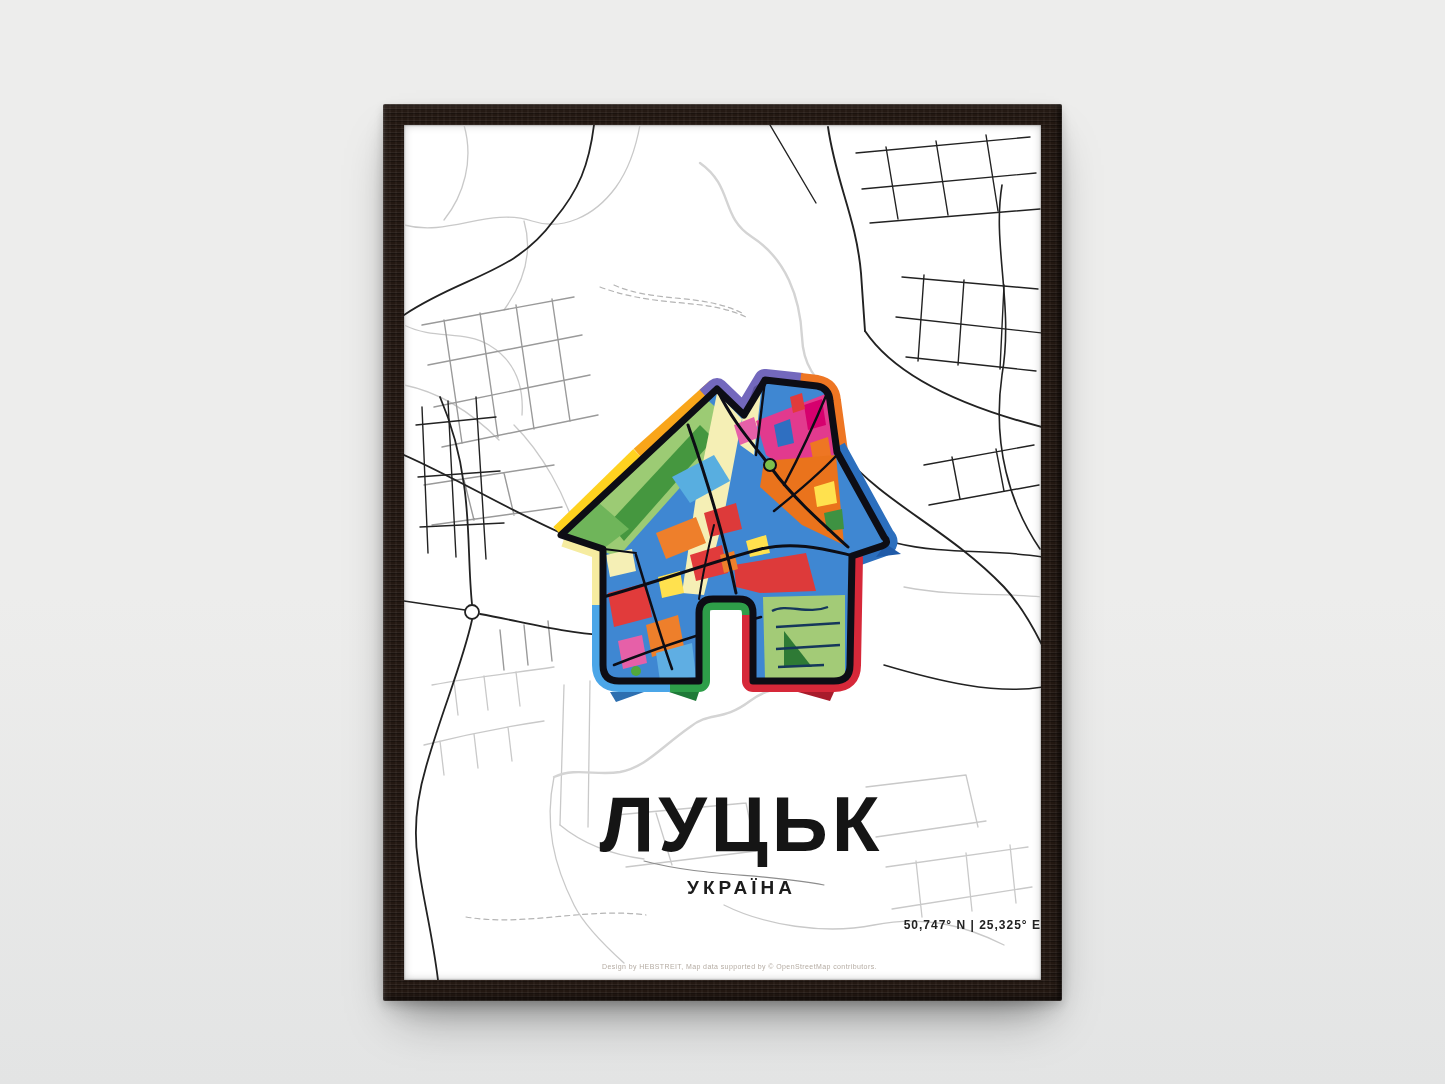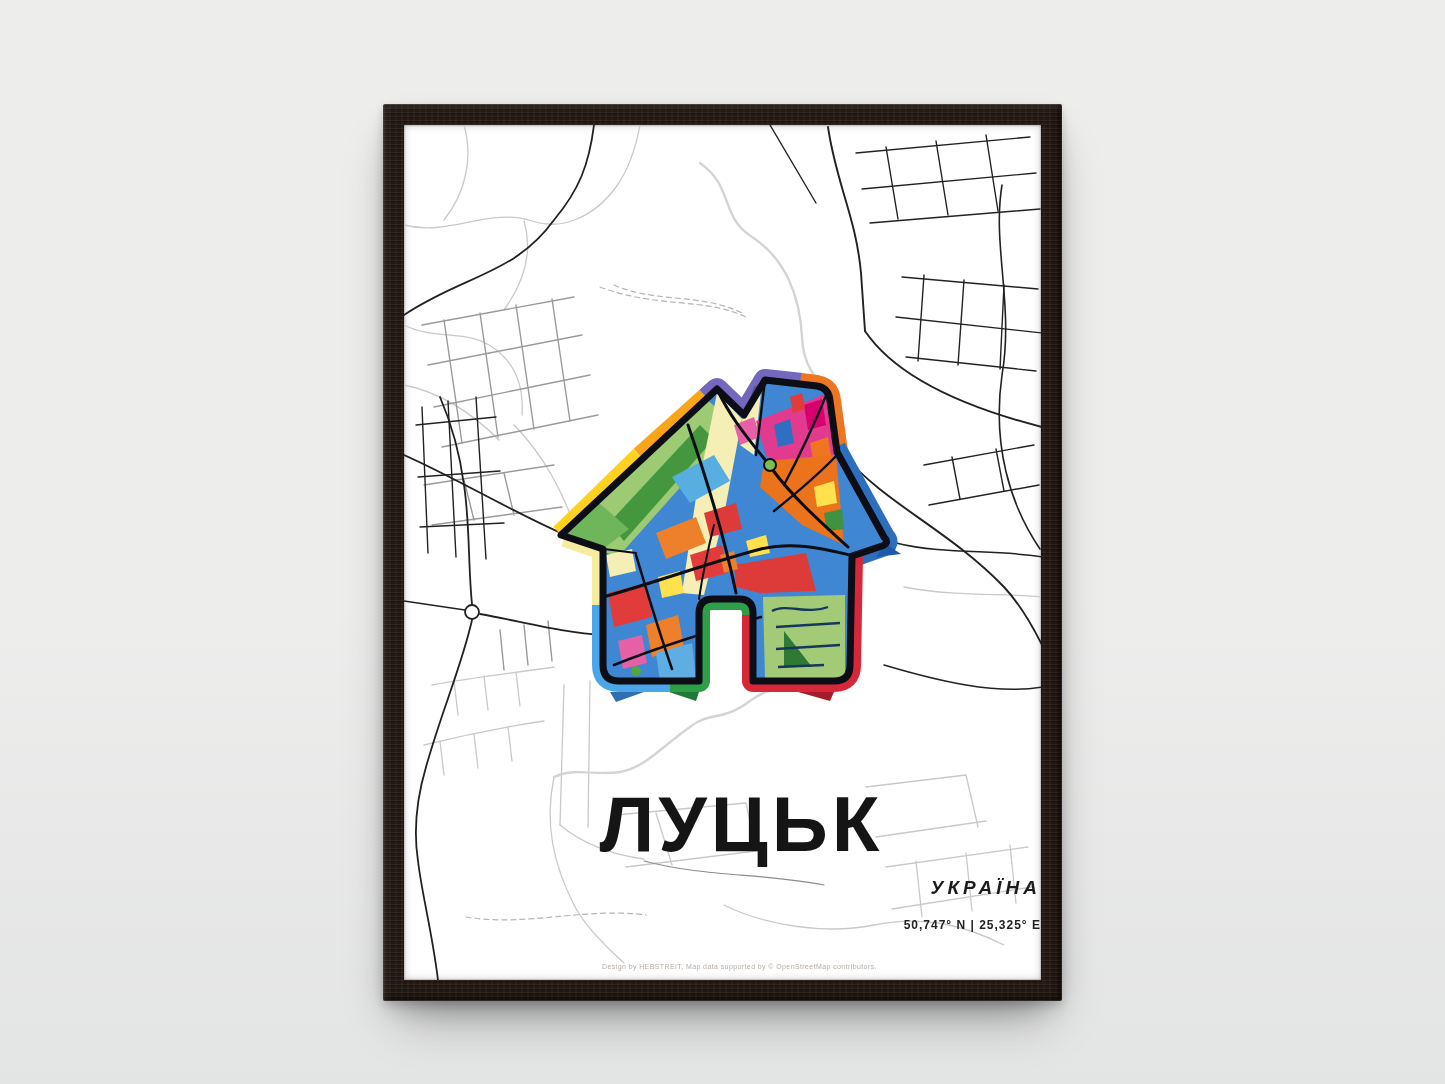--- a/index.html
+++ b/index.html
@@ -35,24 +35,23 @@
     box-shadow:inset 0 0 2px rgba(0,0,0,.55), inset 0 0 9px rgba(0,0,0,.22);
   }
   .map-svg{position:absolute;left:0;top:0;width:637px;height:855px;}
   .caption{position:absolute;left:0;right:0;top:0;bottom:0;pointer-events:none;margin-left:34px;}
   .title{
     position:absolute;top:660px;width:100%;text-align:center;
     font-size:78px;font-weight:bold;letter-spacing:4px;padding-left:4px;
     color:var(--ink);line-height:1;
   }
   .subtitle{
-    position:absolute;top:752px;width:100%;text-align:right;
+    position:absolute;top:752px;width:100%;text-align:center;
     font-size:19px;font-weight:bold;letter-spacing:4px;padding-left:4px;
     color:#1c1c1c;
-    font-style:italic;
   }
   .coords{
     position:absolute;top:793px;width:100%;text-align:right;
     font-size:12px;font-weight:bold;letter-spacing:1px;
     color:#222;
   }
   .credit{
     position:absolute;top:838px;width:100%;text-align:center;
     font-size:7px;letter-spacing:.4px;color:var(--credit);
   }

